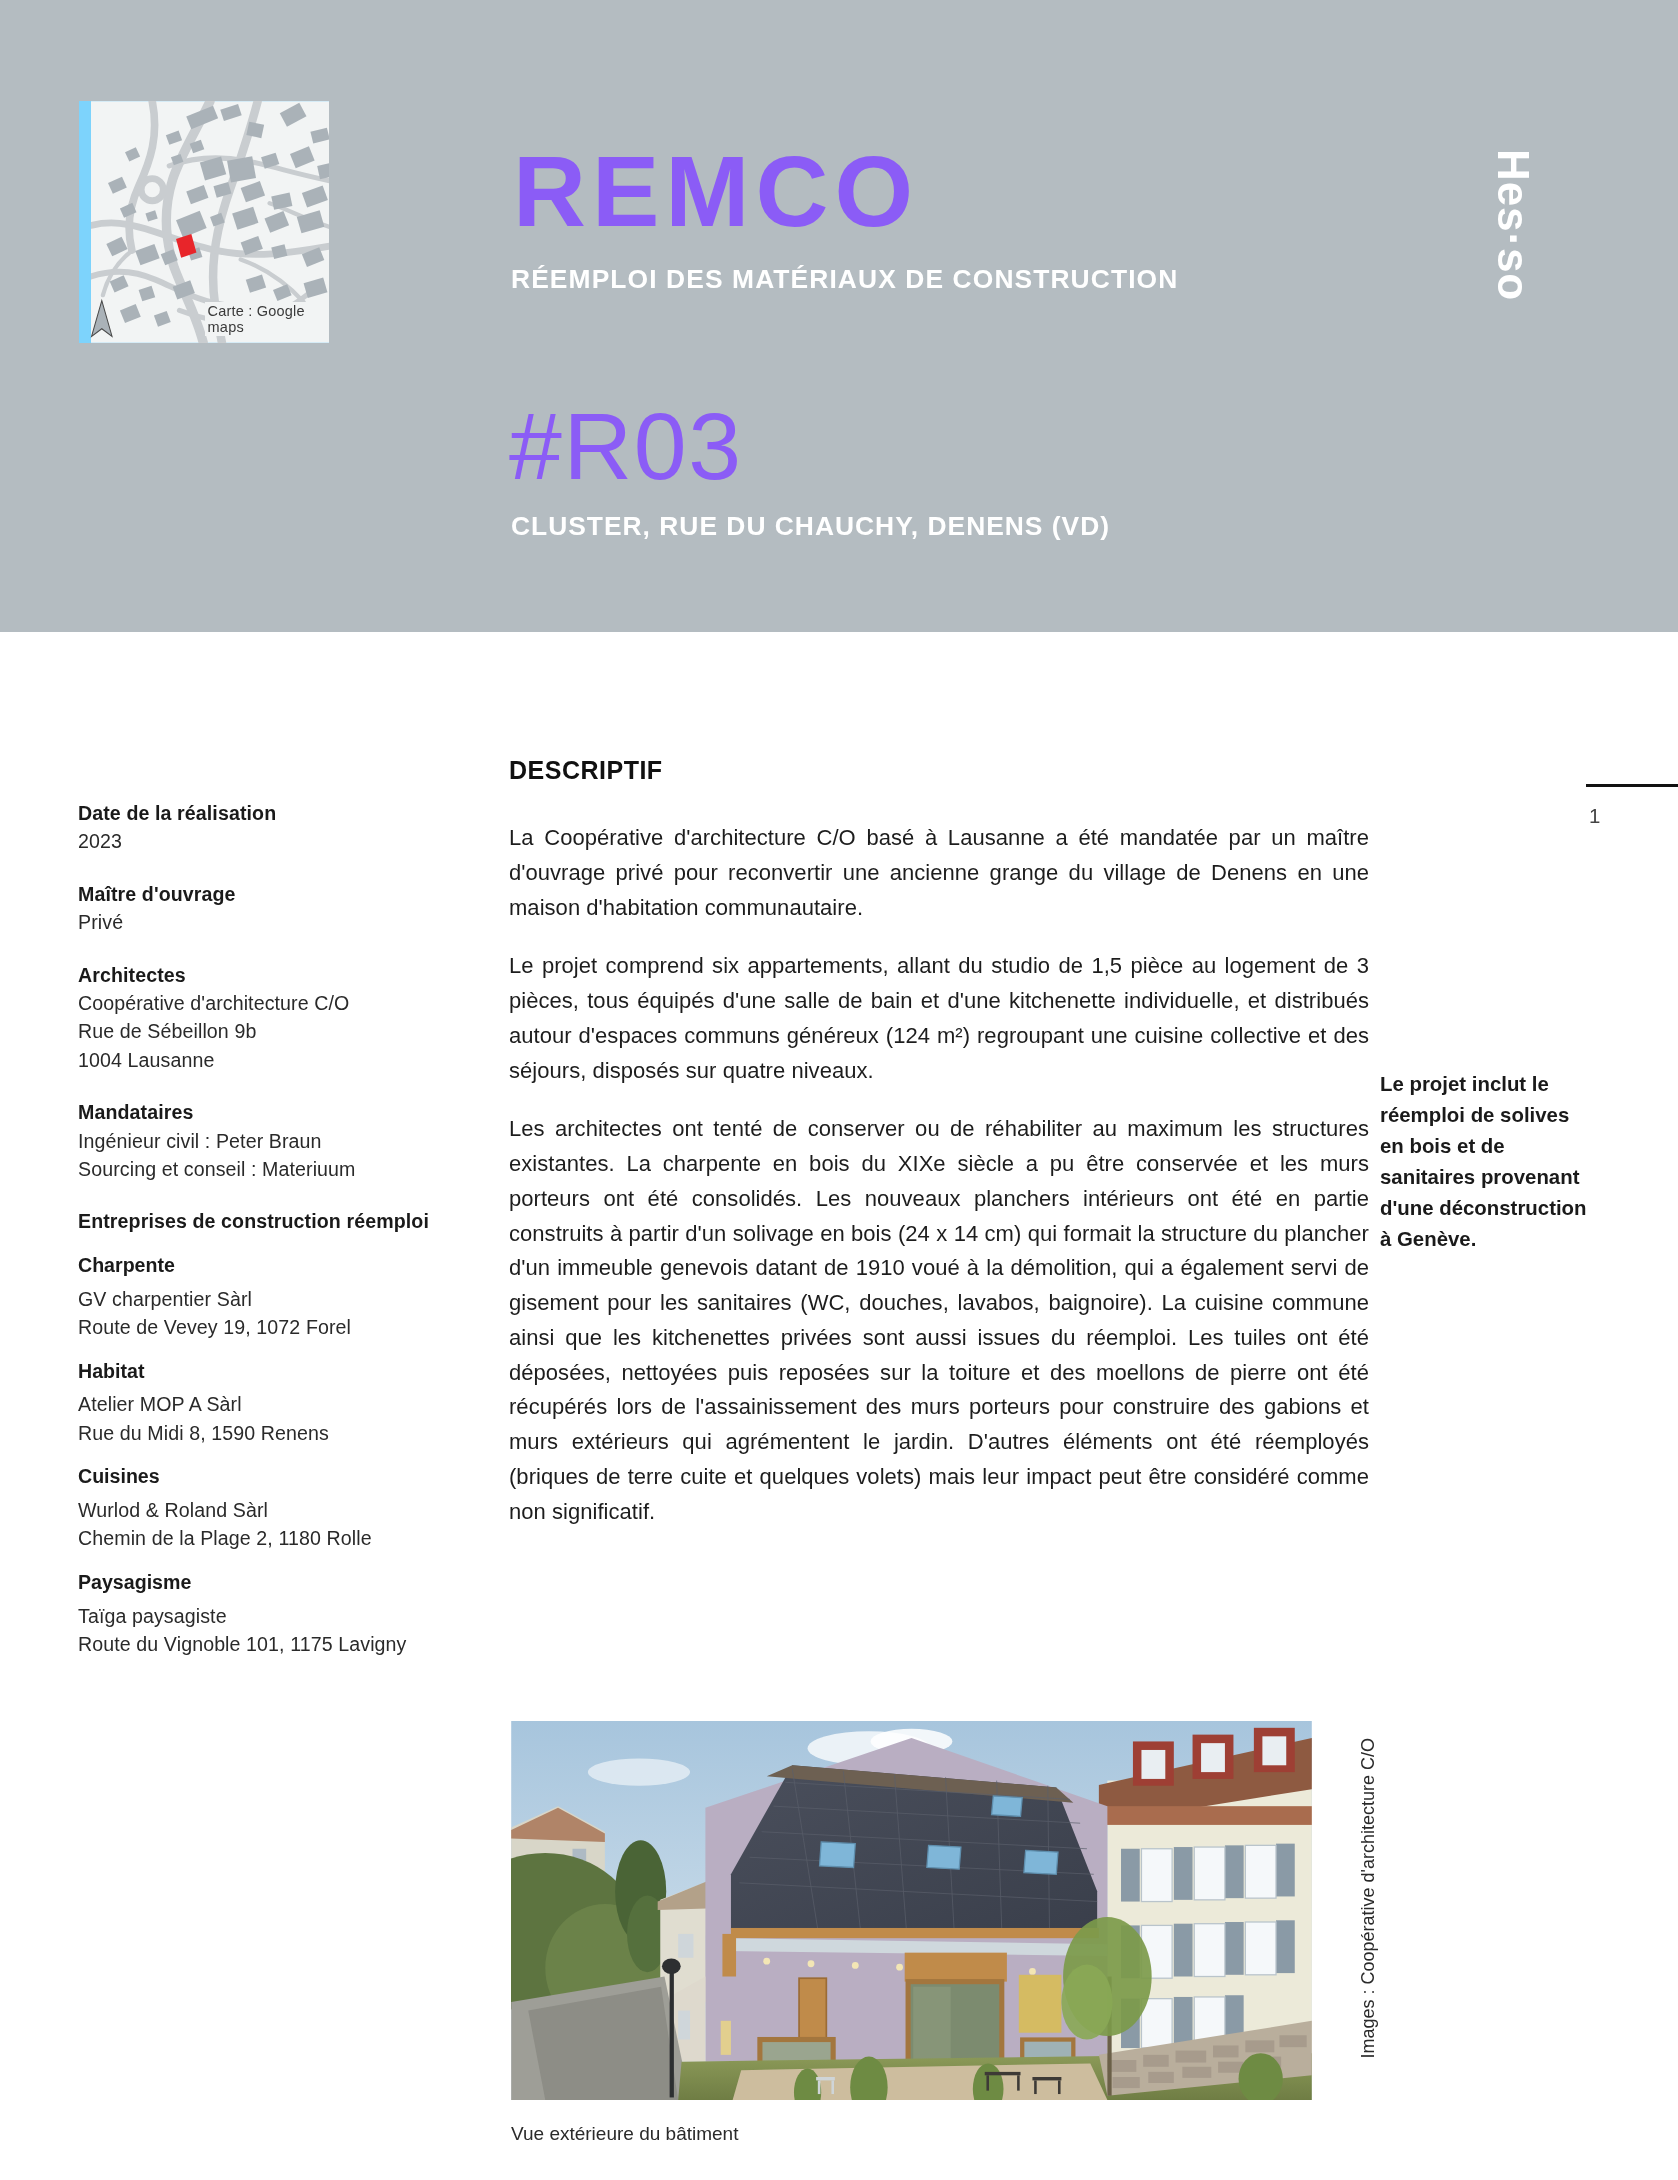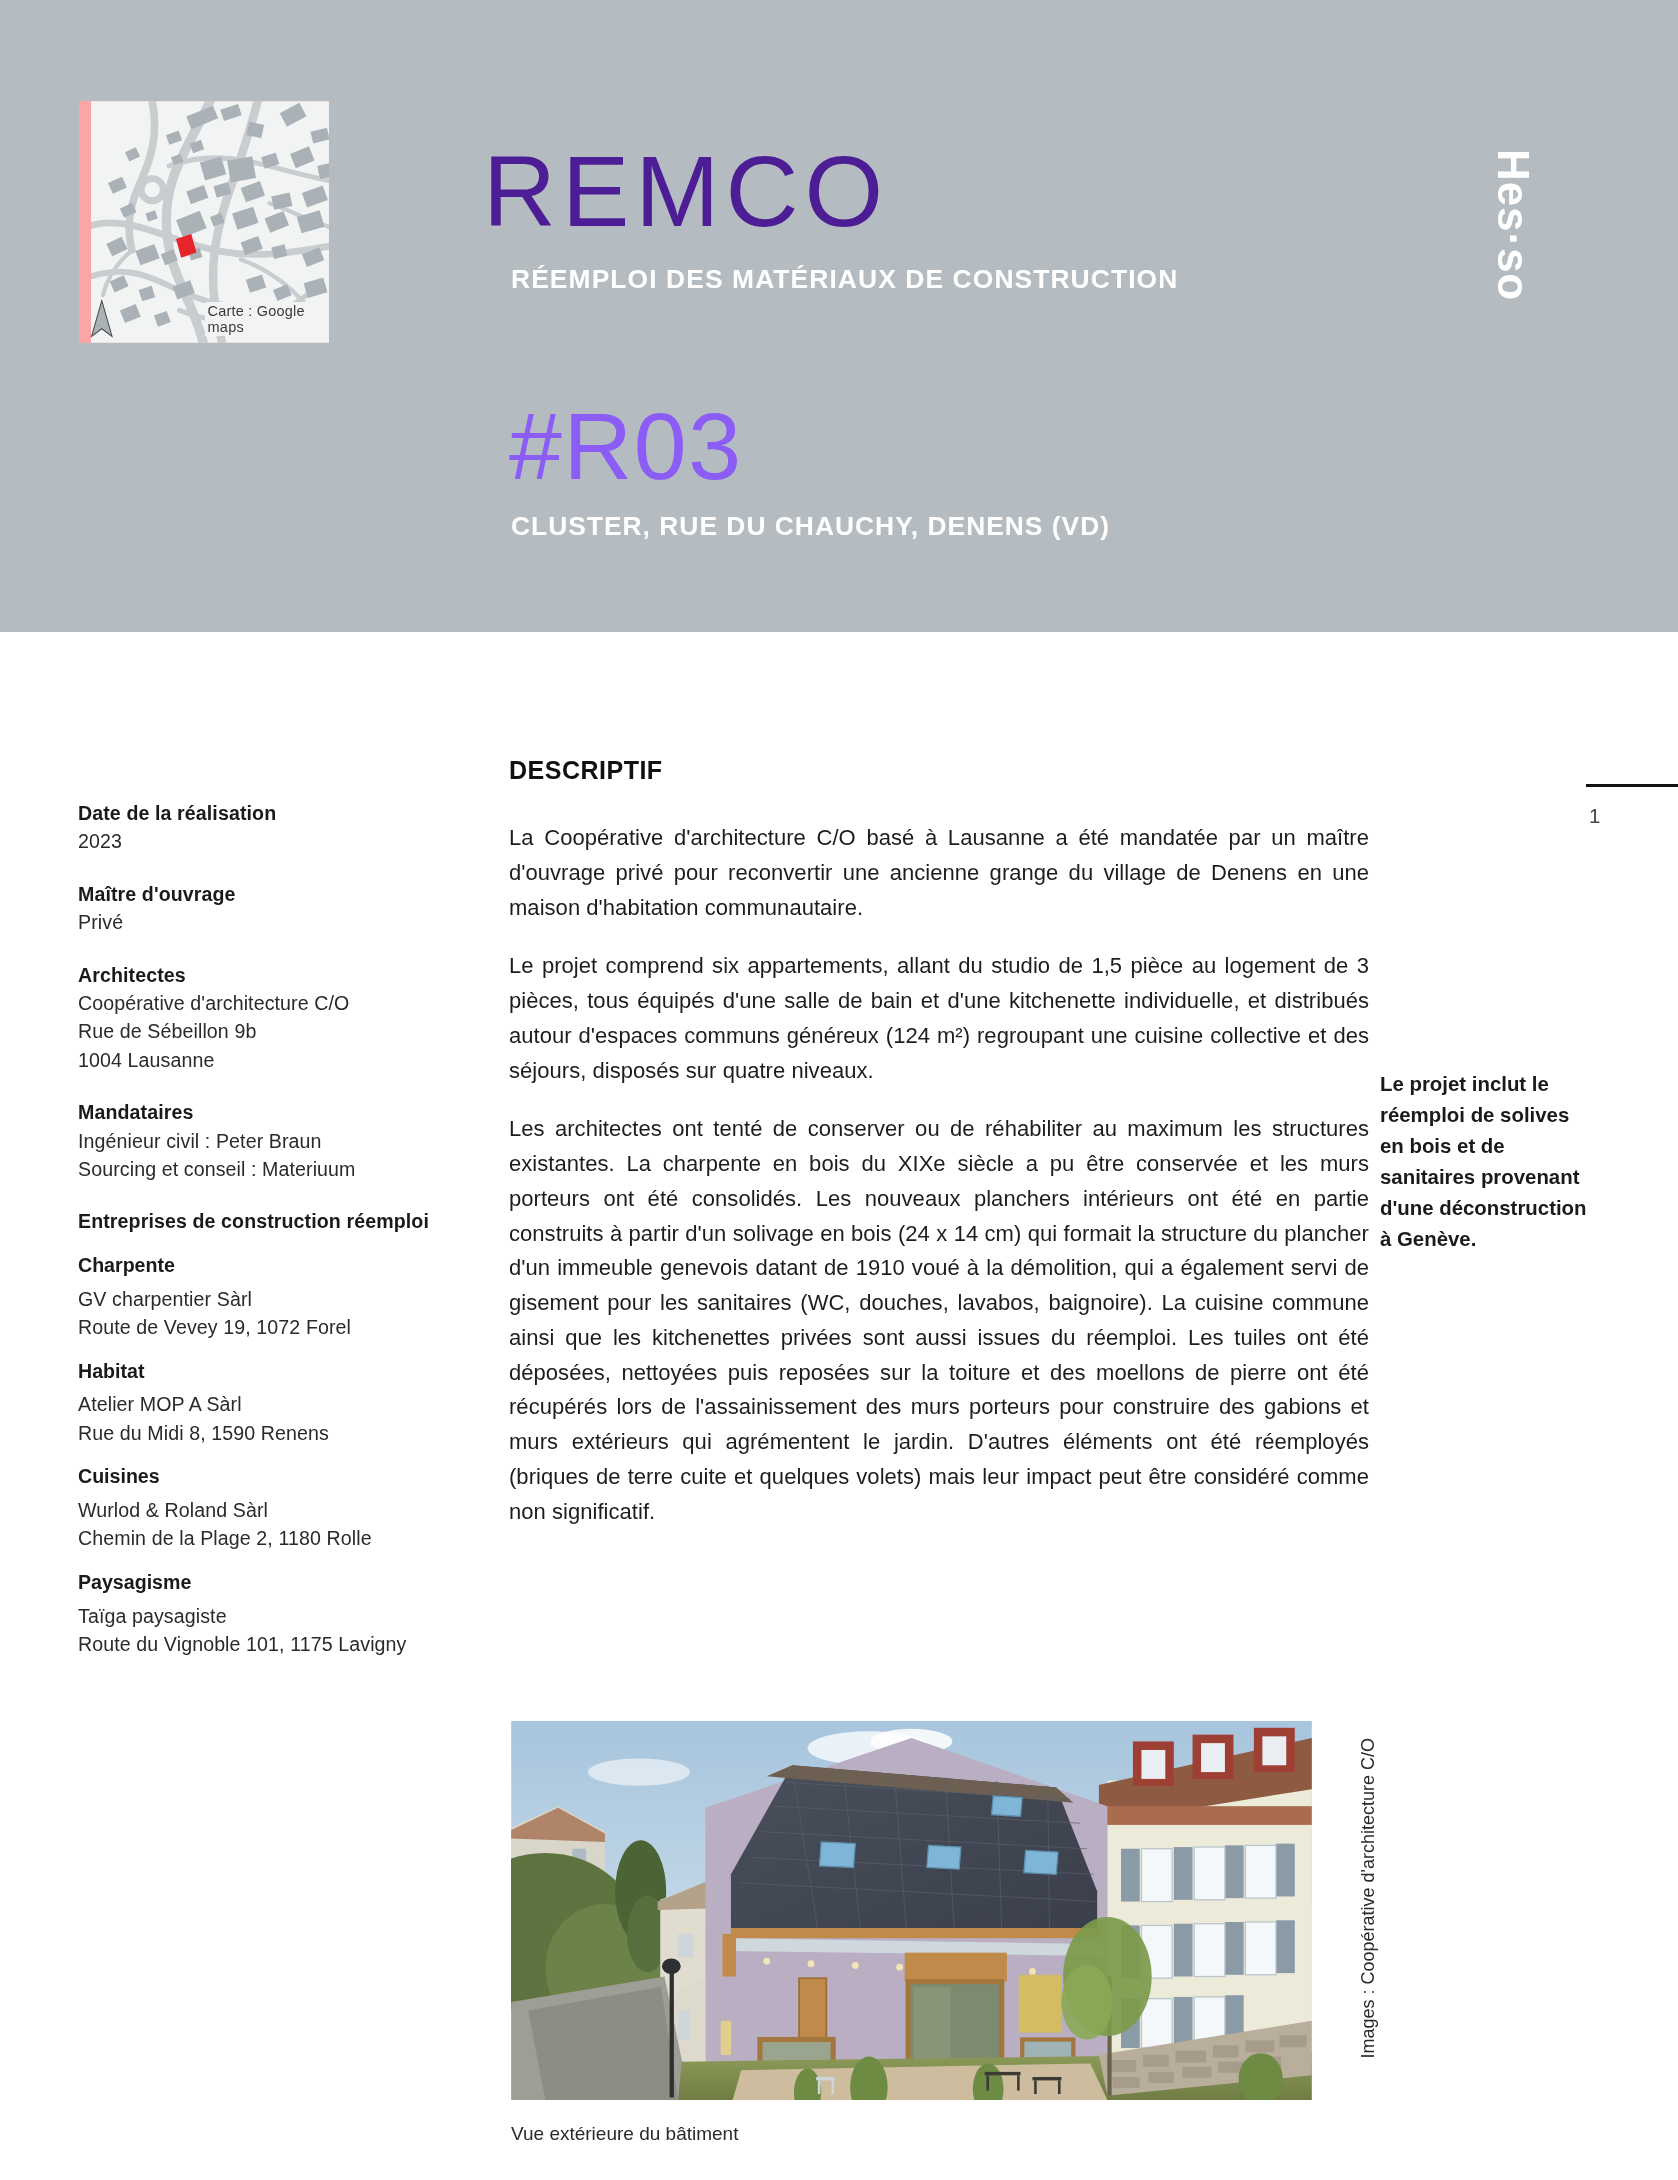--- a/index.html
+++ b/index.html
@@ -24,46 +24,46 @@
     width: 1678px;
     height: 632px;
     background: #b4bcc1;
   }
 
   
   .map-box {
     position: absolute;
     left: 79px; top: 101px;
     width: 250px; height: 242px;
-    background: #fca5a5;
+    background: #7dd3fc;
     overflow: hidden;
     padding-left: 12px;
   }
   .map-svg { display: block; width: 250px; height: 242px; }
   .map-credit {
     position: absolute;
     left: 126px; bottom: 6.8px;
     font-size: 14.5px;
     color: #3a3a3a;
     background: #f2f4f4;
     font-family: "Liberation Sans", sans-serif;
     letter-spacing: 0.2px;
     padding: 0.9px 2.6px;
   }
   .north-arrow { position: absolute; left: 10.2px; bottom: 3.4px; }
 
   
   .brand-title {
     position: absolute;
-    left: 483px; top: 141px;
+    left: 513px; top: 141px;
     font-size: 101px;
     line-height: 1;
-    font-weight: 400;
+    font-weight: 700;
     letter-spacing: 6px;
-    color: #4c1d95;
+    color: #8b5cf6;
   }
   .brand-sub {
     position: absolute;
     left: 511px; top: 264px;
     font-size: 26.4px;
     font-weight: 700;
     letter-spacing: 1.1px;
     color: #ffffff;
   }
   .project-code {

